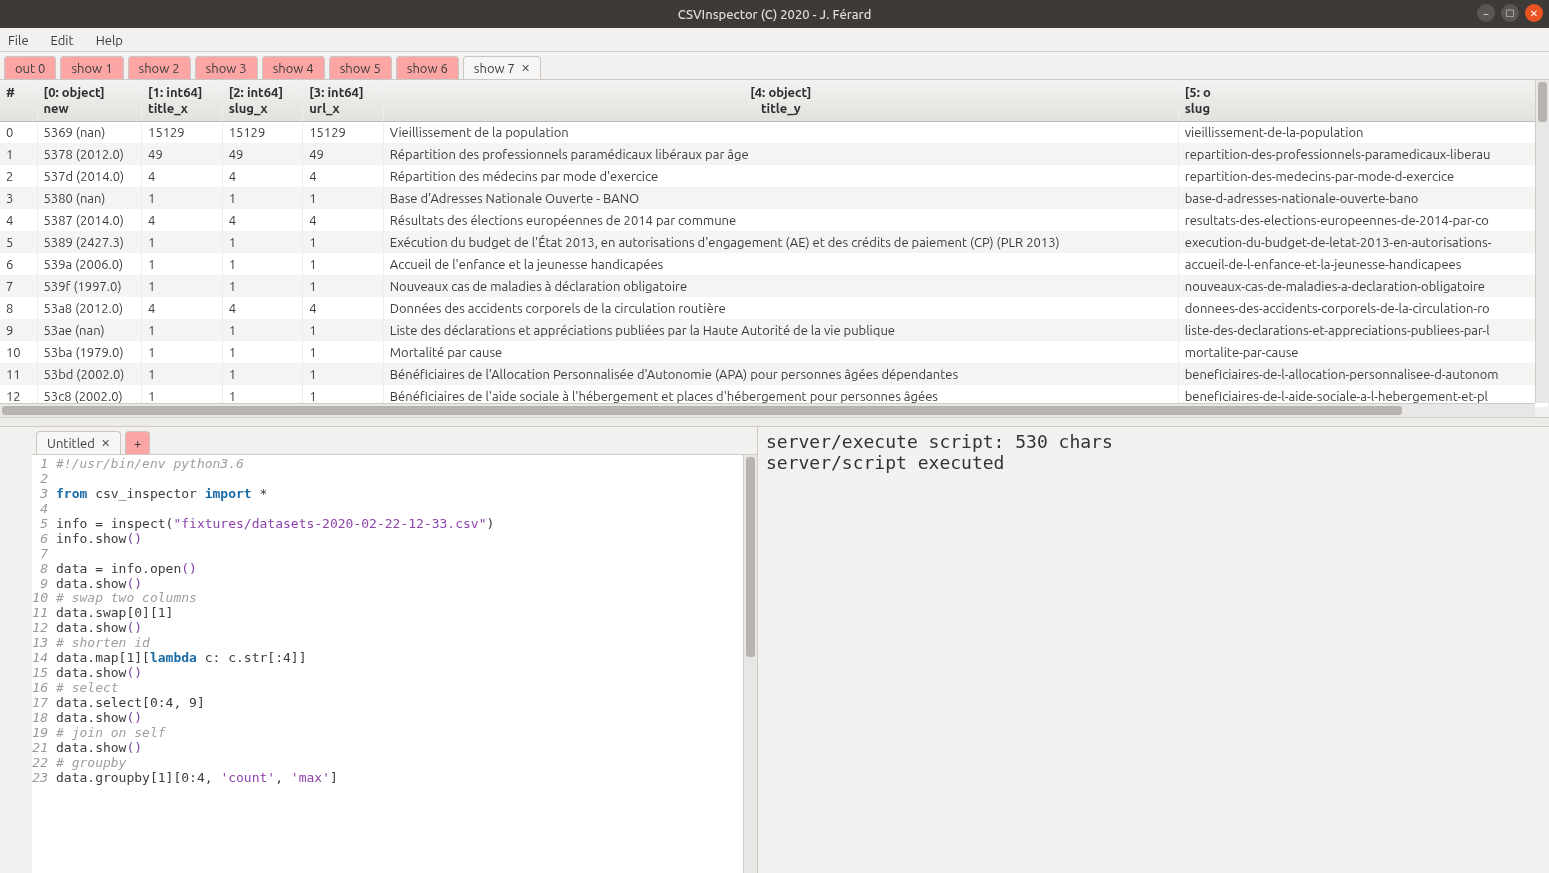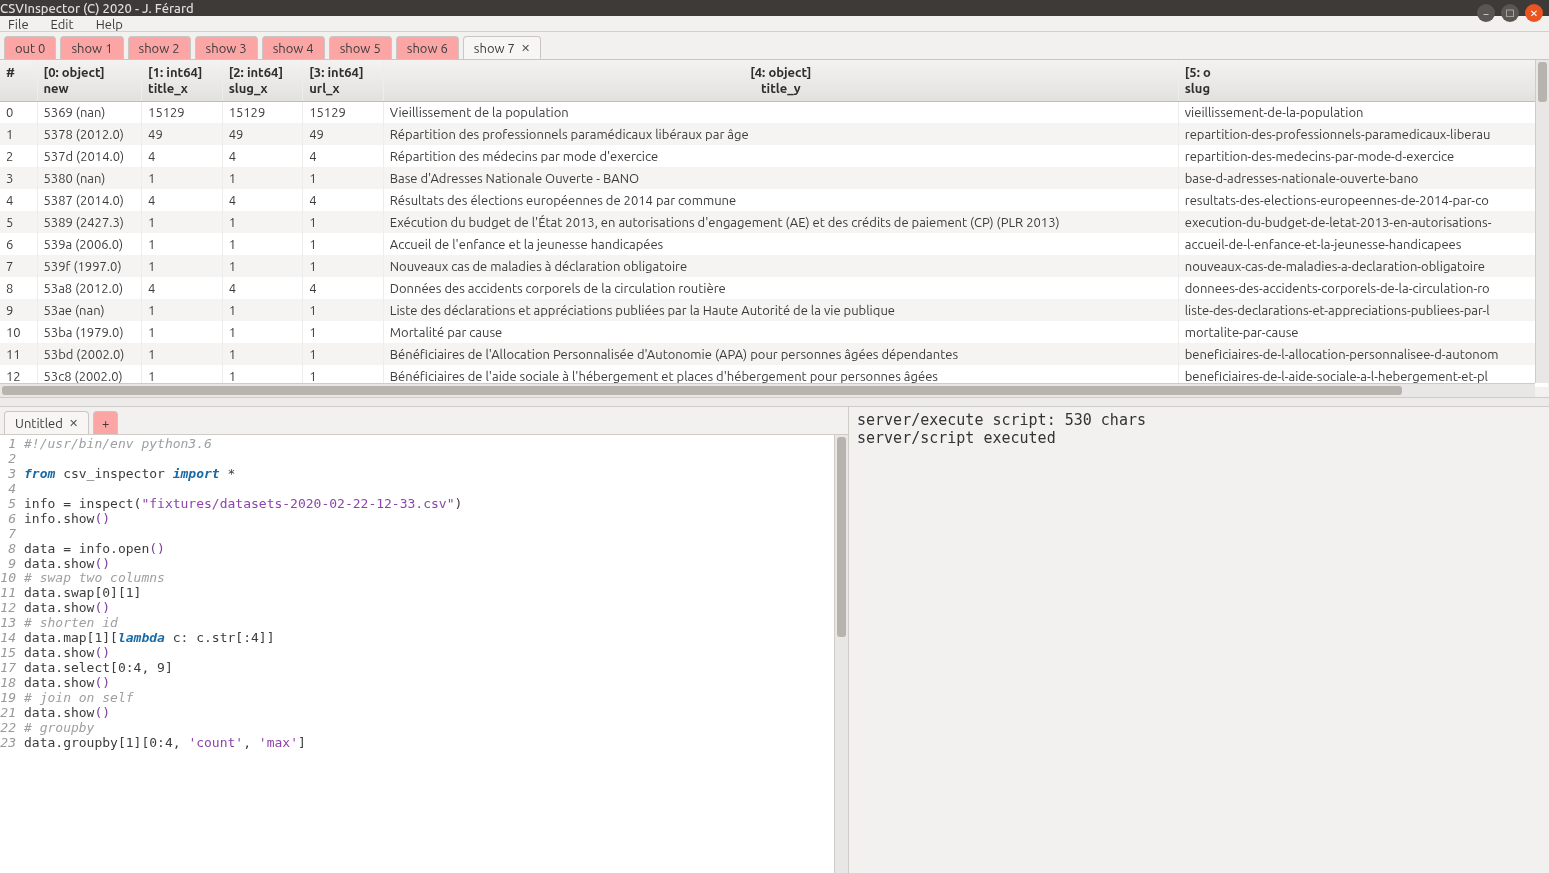--- a/index.html
+++ b/index.html
@@ -10,23 +10,24 @@
   color: #3c3c3c;
   width: 1549px;
   height: 873px;
   overflow: hidden;
   display: flex;
   flex-direction: column;
 }
 .titlebar {
   background: #3d3a37;
   color: #dedede;
-  height: 16px;
+  height: 28px;
   display: flex;
   align-items: center;
+  justify-content: center;
   position: relative;
   font-weight: 500;
 }
 .titlebar .controls {
   position: absolute;
   right: 6px;
   top: 4px;
   display: flex;
   gap: 6px;
 }
@@ -38,21 +39,21 @@
   justify-content: center;
   font-size: 10px;
   cursor: pointer;
 }
 .ctrl.min { background:#5a5652; color:#ddd; }
 .ctrl.max { background:#5a5652; color:#ddd; }
 .ctrl.close { background:#e95420; color:#fff; }
 .menubar {
   background: #f2f1f0;
   border-bottom: 1px solid #d3d0cd;
-  height: 16px;
+  height: 24px;
   display: flex;
   align-items: center;
   padding: 0 8px;
   gap: 22px;
 }
 .menubar span { cursor: pointer; }
 .tabs-top {
   display: flex;
   padding: 4px 4px 0 4px;
   gap: 4px;
@@ -137,61 +138,62 @@
   border-top: 1px solid #cfccc8;
   border-bottom: 1px solid #cfccc8;
   cursor: row-resize;
 }
 .lower {
   flex: 1;
   display: flex;
   overflow: hidden;
 }
 .editor-pane {
-  width: 849px;
+  width: 726px;
   display: flex;
   flex-direction: column;
   border-right: 1px solid #cfccc8;
   position: relative;
+  margin-left: 32px;
 }
 .editor-tabs {
   display:flex; padding: 4px 4px 0 4px; gap:4px;
   border-bottom: 1px solid #cfccc8;
 }
 .editor-body {
   flex:1;
   overflow:hidden;
   position:relative;
   background:#fff;
   font-family: "DejaVu Sans Mono","Consolas",monospace;
   font-size: 13px;
 }
 .code-lines { padding: 2px 0; }
 .code-line { display:flex; line-height:1.15; }
 .gutter {
   width:20px; text-align:right; color:#999; padding-right:4px;
   flex:0 0 20px; font-style: italic;
 }
-.code .kw { color:#1a6aa6; font-weight:bold;font-style:italic; }
+.code .kw { color:#1a6aa6; font-weight:bold; }
 .code .str { color:#8e44ad; }
 .code .cmt { color:#9da0a2; font-style: italic; }
 .code .paren { color:#7a3e9d; }
 .editor-vscroll {
   position:absolute; right:0; top:0; bottom:0; width:14px;
   background:#e9e7e5; border-left:1px solid #cfccc8;
 }
 .editor-vscroll .thumb {
   position:absolute; left:2px; right:2px; top:2px; height:200px;
   background:#b7b3ae; border-radius:3px;
 }
 .output-pane {
   flex:1;
   padding: 4px 8px;
   font-family: "DejaVu Sans Mono","Consolas",monospace;
-  font-size: 15px;
+  font-size: 18px;
   color:#333;
   background:#f2f1f0;
   white-space: pre;
 }
 </style>
 </head>
 <body>
 
 <div class="titlebar">
   <span>CSVInspector (C) 2020 - J. Férard</span>
@@ -477,20 +479,24 @@
           </div>
           <div class="code-line">
             <div class="gutter">14</div>
             <div class="code" style="padding-left: 4px;">data.map[1][<span class="kw">lambda</span> c: c.str[:4]]</div>
           </div>
           <div class="code-line">
             <div class="gutter">15</div>
             <div class="code" style="padding-left: 4px;">data.show<span class="paren">()</span></div>
           </div>
           <div class="code-line">
+            <div class="gutter">16</div>
+            <div class="code" style="padding-left: 4px;"><span class="cmt"># select</span></div>
+          </div>
+          <div class="code-line">
             <div class="gutter">17</div>
             <div class="code" style="padding-left: 4px;">data.select[0:4, 9]</div>
           </div>
           <div class="code-line">
             <div class="gutter">18</div>
             <div class="code" style="padding-left: 4px;">data.show<span class="paren">()</span></div>
           </div>
           <div class="code-line">
             <div class="gutter">19</div>
             <div class="code" style="padding-left: 4px;"><span class="cmt"># join on self</span></div>

